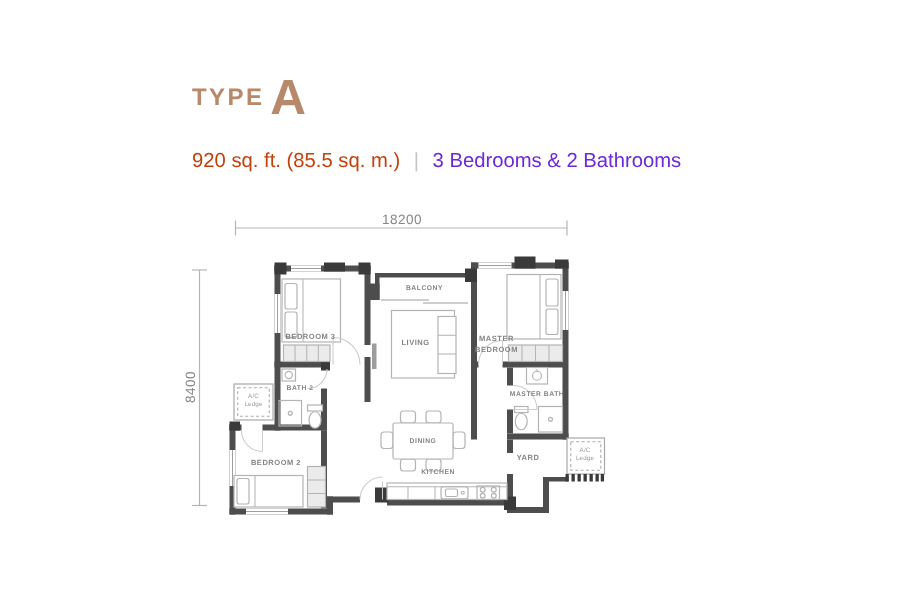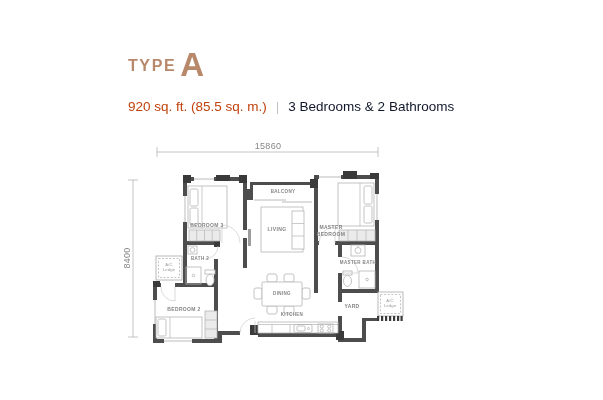--- a/index.html
+++ b/index.html
@@ -10,21 +10,21 @@
   body{font-family:"Liberation Sans","DejaVu Sans",sans-serif;background:#ffffff;}
   #stage{position:relative;width:603px;height:360px;background:#ffffff;overflow:hidden;}
 
   .title-row{position:absolute;left:128px;top:53px;display:flex;align-items:flex-end;color:var(--accent);font-weight:bold;}
   .title-type{font-size:16px;letter-spacing:1.6px;line-height:1;padding-bottom:3px;}
   .title-letter{font-size:33px;line-height:0.72;margin-left:4px;}
 
   .subtitle{position:absolute;left:128px;top:99px;display:flex;gap:9px;align-items:baseline;font-size:13.5px;}
   .sub-area{color:#c2410c;}
   .sub-sep{color:#c4c4c4;}
-  .sub-feat{color:#0f172a;}
+  .sub-feat{color:#6d28d9;}
 
   svg{position:absolute;left:0;top:0;}
   .wall{fill:var(--wall);}
   .walld{fill:var(--wall-dark);}
   .furn{fill:none;stroke:var(--furniture);stroke-width:0.8;}
   .furnf{fill:#ffffff;stroke:var(--furniture);stroke-width:0.8;}
   .ward{fill:#ebebeb;stroke:var(--furniture);stroke-width:0.8;}
   .wline{stroke:var(--furniture);stroke-width:0.7;}
   .arc{fill:none;stroke:#cccccc;stroke-width:0.7;}
   .win{fill:#ffffff;}
@@ -235,21 +235,21 @@
       <line class="wline" x1="358" y1="246" x2="358" y2="247.8"></line>
       <rect class="furnf" x="343" y="271" width="9" height="4"></rect>
       <ellipse class="furnf" cx="347.5" cy="281" rx="4" ry="5.5"></ellipse>
       <rect class="furn" x="359" y="271" width="16" height="17"></rect>
       <circle class="furn" cx="367" cy="279.5" r="1.3"></circle>
       <path class="arc" d="M 342 257 A 16 16 0 0 1 358 273"></path>
       <line class="arc" x1="342" y1="273" x2="358" y2="273"></line>
     </g>
   </svg>
 
-  <div class="dim-label" style="left:268px;top:146px;">15860</div>
+  <div class="dim-label" style="left:268px;top:146px;">18200</div>
   <div class="dim-label rot" style="left:127px;top:258px;">8400</div>
 
   <div class="plan-label small" style="left:283px;top:192px;">BALCONY</div>
   <div class="plan-label" style="left:277px;top:229px;">LIVING</div>
   <div class="plan-label" style="left:207px;top:225px;">BEDROOM 3</div>
   <div class="plan-label small" style="left:200px;top:259px;">BATH 2</div>
   <div class="plan-label" style="left:184px;top:309px;">BEDROOM 2</div>
   <div class="plan-label" style="left:331px;top:230px;">
     <span style="display:block;">MASTER</span>
     <span style="display:block;">BEDROOM</span>

